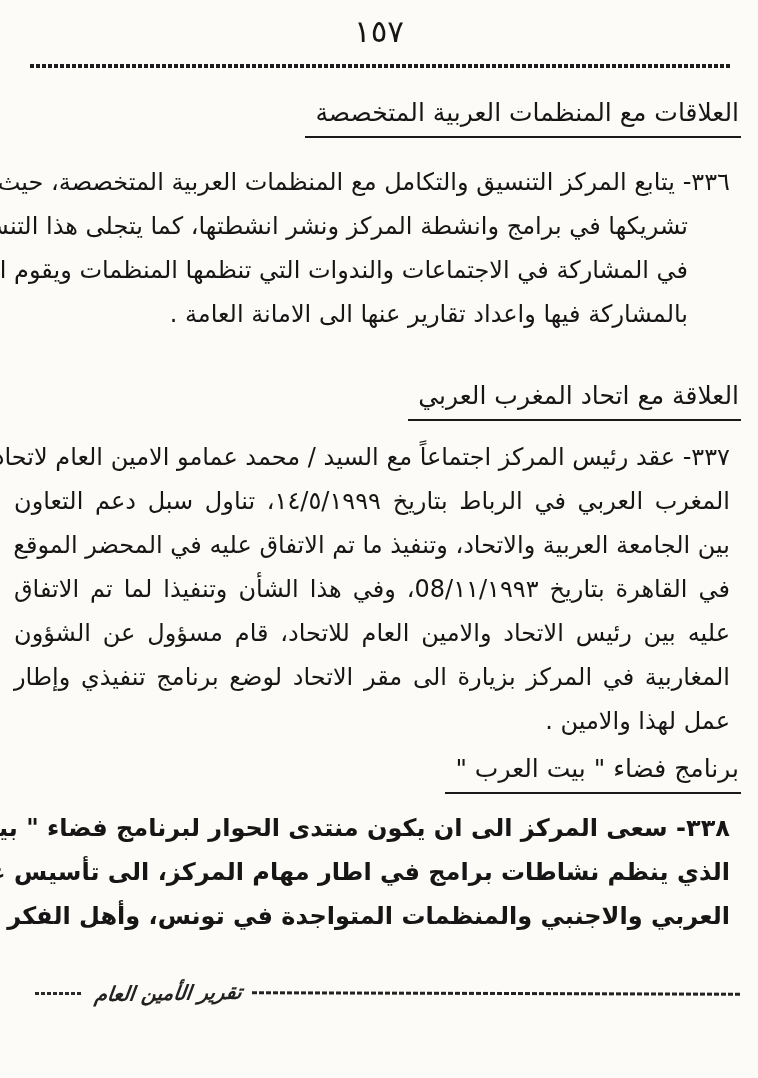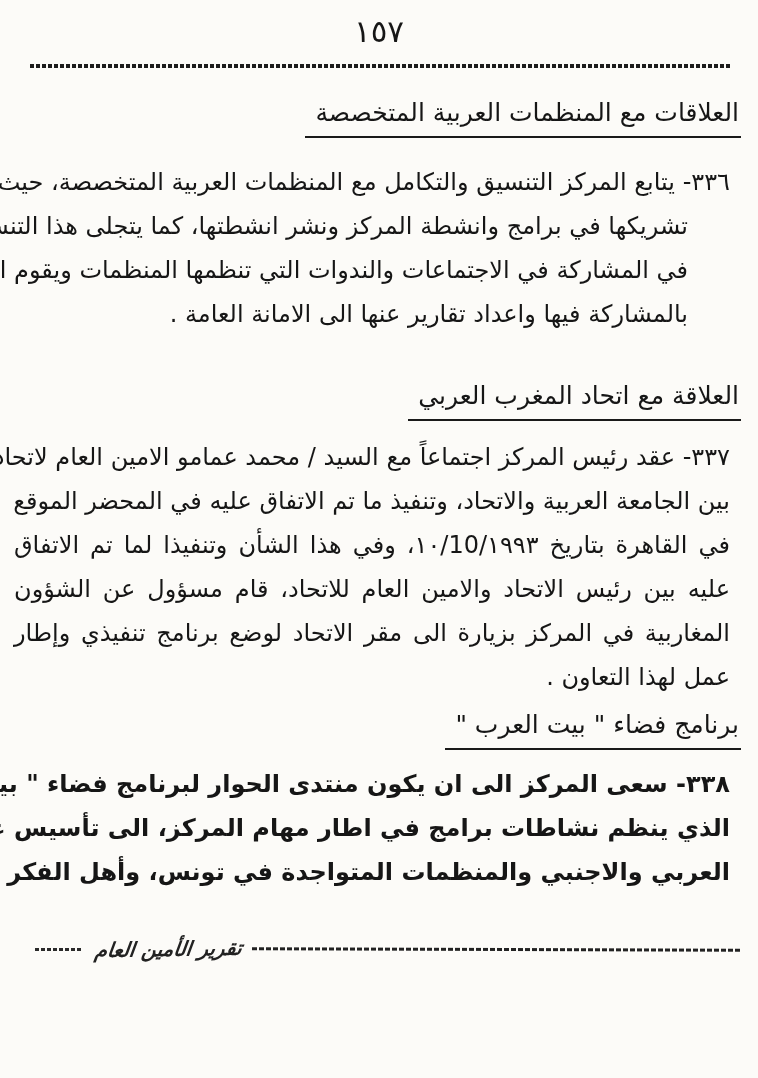--- a/index.html
+++ b/index.html
@@ -105,25 +105,26 @@
     <div class="line ind">تشريكها في برامج وانشطة المركز ونشر انشطتها، كما يتجلى هذا التنسيق</div>
     <div class="line ind">في المشاركة في الاجتماعات والندوات التي تنظمها المنظمات ويقوم المركز</div>
     <div class="line ind last">بالمشاركة فيها واعداد تقارير عنها الى الامانة العامة .</div>
   </div>
 
   <div class="hwrap h2">
     <span class="hu">العلاقة مع اتحاد المغرب العربي</span>
   </div>
   <div class="para p337">
     <div class="line">٣٣٧- عقد رئيس المركز اجتماعاً مع السيد / محمد عمامو الامين العام لاتحاد</div>
+    <div class="line">المغرب العربي في الرباط بتاريخ ١٤/٥/١٩٩٩، تناول سبل دعم التعاون</div>
     <div class="line">بين الجامعة العربية والاتحاد، وتنفيذ ما تم الاتفاق عليه في المحضر الموقع</div>
-    <div class="line">في القاهرة بتاريخ ١٠/10/١٩٩٣، وفي هذا الشأن وتنفيذا لما تم الاتفاق</div>
+    <div class="line">في القاهرة بتاريخ 08/١١/١٩٩٣، وفي هذا الشأن وتنفيذا لما تم الاتفاق</div>
     <div class="line">عليه بين رئيس الاتحاد والامين العام للاتحاد، قام مسؤول عن الشؤون</div>
     <div class="line">المغاربية في المركز بزيارة الى مقر الاتحاد لوضع برنامج تنفيذي وإطار</div>
-    <div class="line last">عمل لهذا التعاون .</div>
+    <div class="line last">عمل لهذا والامين .</div>
   </div>
 
   <div class="hwrap h3">
     <span class="hu">برنامج فضاء " بيت العرب "</span>
   </div>
   <div class="para p338">
     <div class="line">٣٣٨- سعى المركز الى ان يكون منتدى الحوار لبرنامج فضاء " بيت العرب "</div>
     <div class="line">الذي ينظم نشاطات برامج في اطار مهام المركز، الى تأسيس علاقات</div>
     <div class="line">العربي والاجنبي والمنظمات المتواجدة في تونس، وأهل الفكر والثقافة،</div>
   </div>

